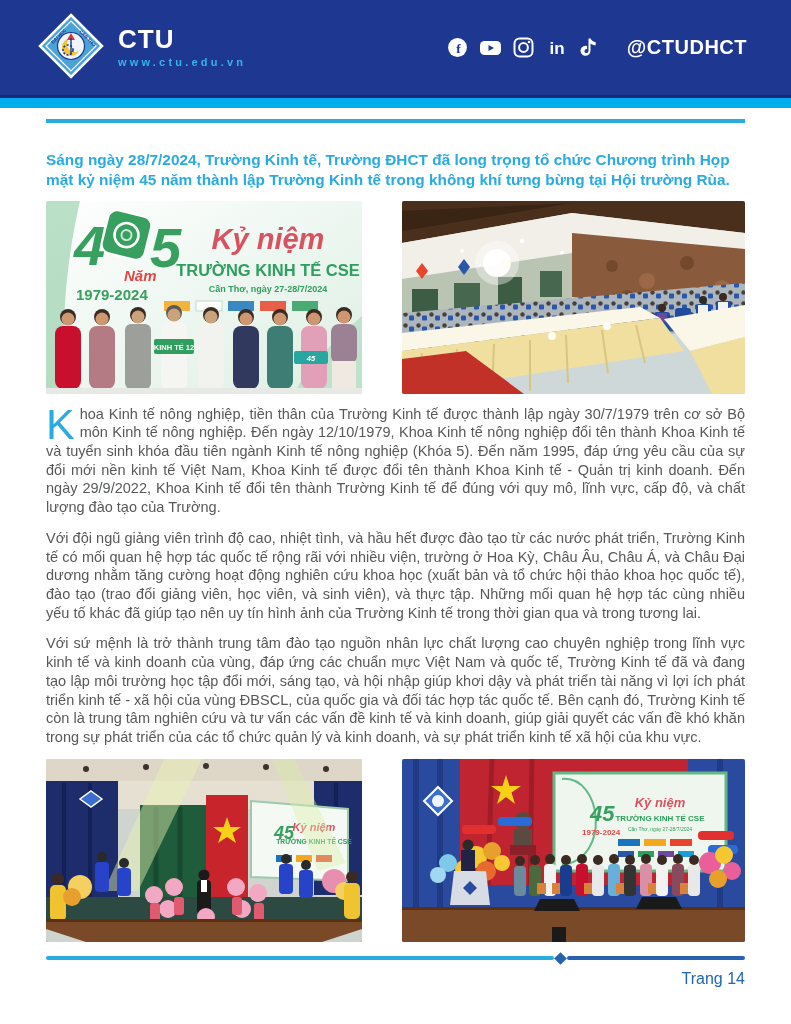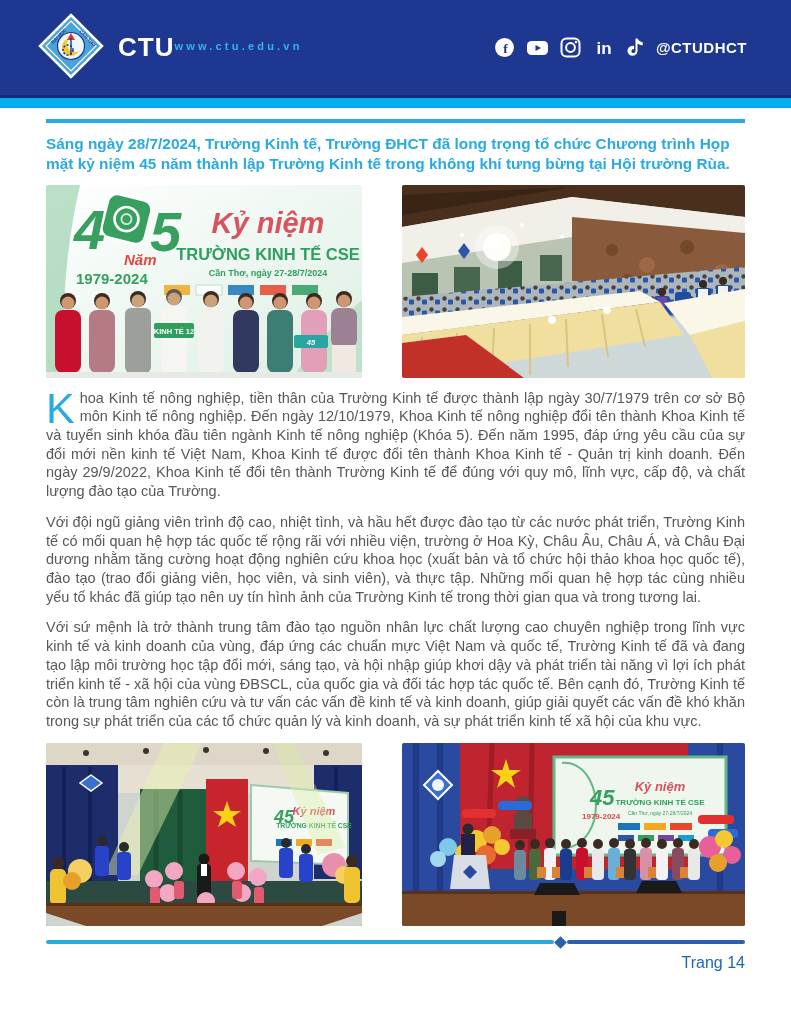--- a/index.html
+++ b/index.html
@@ -13,42 +13,42 @@
   }
   
   .header {
     background: #1e3790;
     height: 98px;
     border-bottom: 3px solid #152a7c;
     display: flex; align-items: center;
     padding: 0 44px 0 38px;
   }
   .logo-wrap { flex: 0 0 auto; }
-  .brand { margin-left: 14px; display: flex; flex-direction: row; }
+  .brand { margin-left: 14px; display: flex; flex-direction: column; }
   .brand-ctu { color: #ffffff; font-weight: bold; font-size: 26px; line-height: 0.95; letter-spacing: 1px; }
   .brand-news { font-size: 29px; font-weight: bold; line-height: 1.0; }
   .brand-news .e { color: #ee2b31; }
   .brand-news .rest { color: #35b4e8; }
   .brand-url { color: #35b4e8; font-size: 11px; letter-spacing: 3.2px; margin-top: 5px; font-weight: bold; text-align: center; }
   .social { margin-left: auto; display: flex; align-items: center; gap: 11px; }
   .social svg { display: block; }
-  .social-handle { color: #ffffff; font-weight: bold; font-size: 15px; letter-spacing: 0.5px; margin-left: 0; }
+  .social-handle { color: #ffffff; font-weight: bold; font-size: 20px; letter-spacing: 0.5px; margin-left: 18px; }
   .cyan-strip { height: 10px; background: #00aeef; }
 
   
   .content { padding: 0 46px; }
   .title {
     color: #29abe2; font-size: 42px; font-weight: bold;
     margin-top: 25px; letter-spacing: -0.5px; line-height: 1.05;
     white-space: nowrap;
   }
   .title-rule { border: none; border-top: 4px solid #29abe2; margin-top: 11px; }
   .lead {
     color: #29abe2; font-weight: bold; font-size: 15.4px;
-    line-height: 1.32; margin-top: 11px;
+    line-height: 1.32; margin-top: 27px;
   }
   .photo-row { display: flex; justify-content: space-between; margin-top: 10px; }
   .photo { border-radius: 2px; overflow: hidden; background: #eee; flex: 0 0 auto; }
   .photo svg { display: block; }
   .body-text { color: #57585a; font-size: 14.5px; line-height: 1.29; text-align: justify; margin-top: 11px; }
   .body-text p { margin-bottom: 12px; }
   .dropcap {
     float: left; color: #29abe2; font-size: 43px; line-height: 34px;
     padding: 2px 5px 0 0; font-weight: normal;
   }

